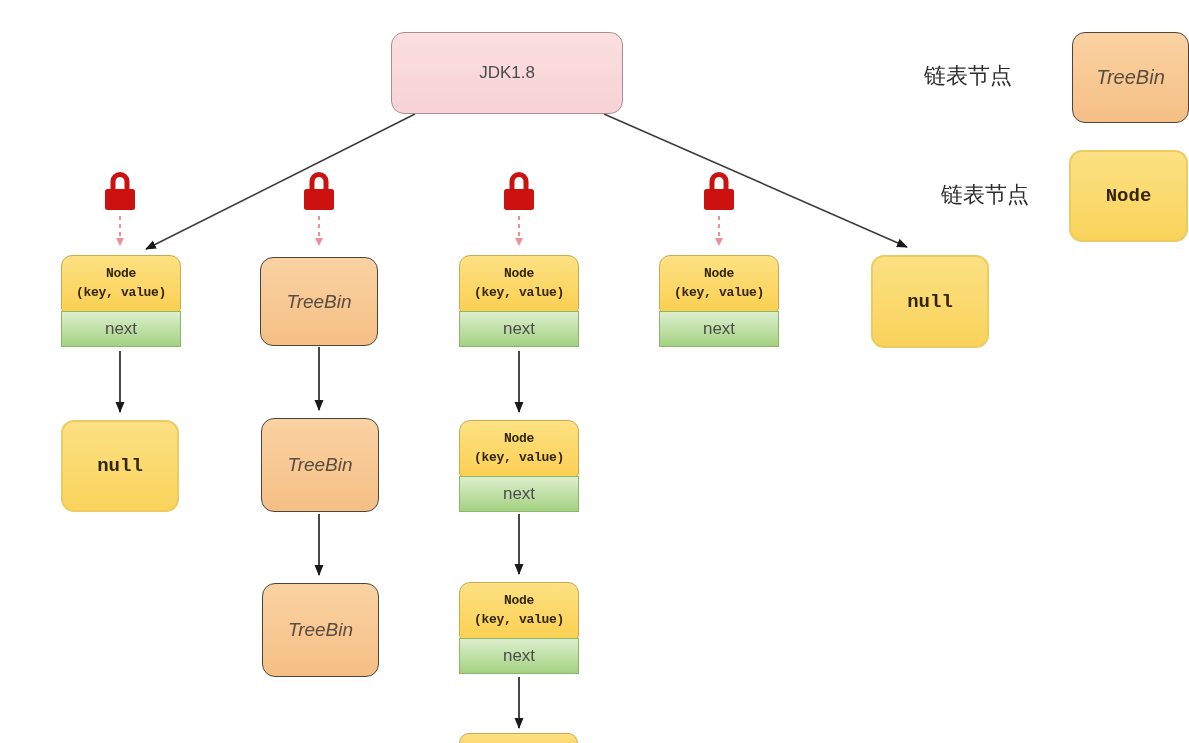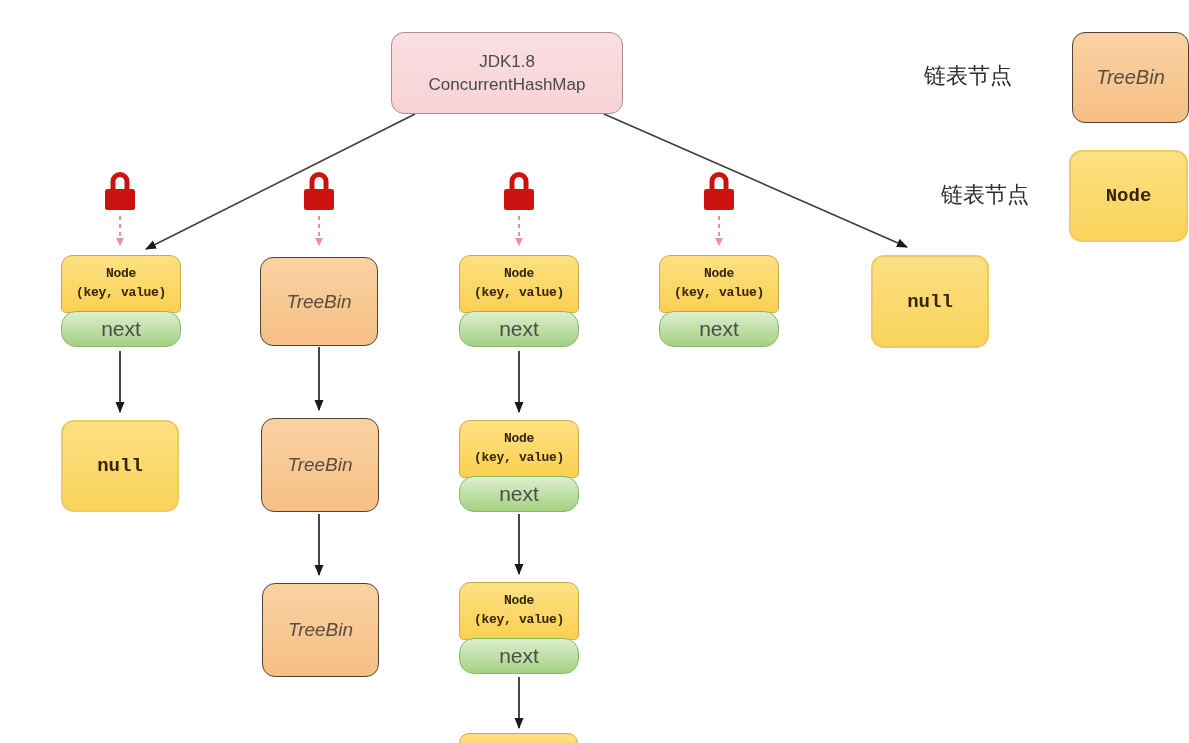--- a/index.html
+++ b/index.html
@@ -30,23 +30,23 @@
     background:linear-gradient(180deg,#fde183,#fbd052);
     border:1.5px solid #cda94e;border-radius:11px 11px 5px 5px;
     display:flex;flex-direction:column;align-items:center;justify-content:center;
     font-family:"Liberation Mono","DejaVu Sans Mono",monospace;
     font-weight:bold;color:#332506;font-size:13px;line-height:1.45;
     letter-spacing:-0.3px;
   }
   .node-next{
     box-sizing:border-box;height:36px;margin-top:-2px;
     background:linear-gradient(180deg,#ddefce,#a4d181);
-    border:1.5px solid #8ab86a;border-radius:15px;
+    border:1.5px solid #8ab86a;border-radius:0;
     display:flex;align-items:center;justify-content:center;
-    color:#4c4c4c;font-size:21px;
+    color:#4c4c4c;font-size:17px;
   }
 
   
   .treebin{
     background:linear-gradient(180deg,#fad2a2,#f5bf85);
     border:1.5px solid #4c443c;border-radius:13px;
     display:flex;align-items:center;justify-content:center;
     color:#5a4c40;font-size:19px;font-style:italic;
   }
 
@@ -94,21 +94,20 @@
     <line x1="104" y1="351" x2="104" y2="412" stroke="#1a1a1a" stroke-width="1.6" marker-end="url(#mb)"></line>
     <line x1="303" y1="347" x2="303" y2="410" stroke="#1a1a1a" stroke-width="1.6" marker-end="url(#mb)"></line>
     <line x1="303" y1="514" x2="303" y2="575" stroke="#1a1a1a" stroke-width="1.6" marker-end="url(#mb)"></line>
     <line x1="503" y1="351" x2="503" y2="412" stroke="#1a1a1a" stroke-width="1.6" marker-end="url(#mb)"></line>
     <line x1="503" y1="514" x2="503" y2="574" stroke="#1a1a1a" stroke-width="1.6" marker-end="url(#mb)"></line>
     <line x1="503" y1="677" x2="503" y2="728" stroke="#1a1a1a" stroke-width="1.6" marker-end="url(#mb)"></line>
   </svg>
 
   <div class="abs root-box">
     <span>JDK1.8</span>
-    <span>ConcurrentHashMap</span>
   </div>
 
   <svg class="lock" style="left:87px;top:168px;" width="34" height="46" viewBox="0 0 34 46">
     <path d="M10 22 V13.5 a7 7 0 0 1 14 0 V22" fill="none" stroke="#cc1111" stroke-width="5"></path>
     <rect x="2" y="21" width="30" height="21" rx="2.5" fill="#cc1111"></rect>
   </svg>
   <svg class="lock" style="left:286px;top:168px;" width="34" height="46" viewBox="0 0 34 46">
     <path d="M10 22 V13.5 a7 7 0 0 1 14 0 V22" fill="none" stroke="#cc1111" stroke-width="5"></path>
     <rect x="2" y="21" width="30" height="21" rx="2.5" fill="#cc1111"></rect>
   </svg>

